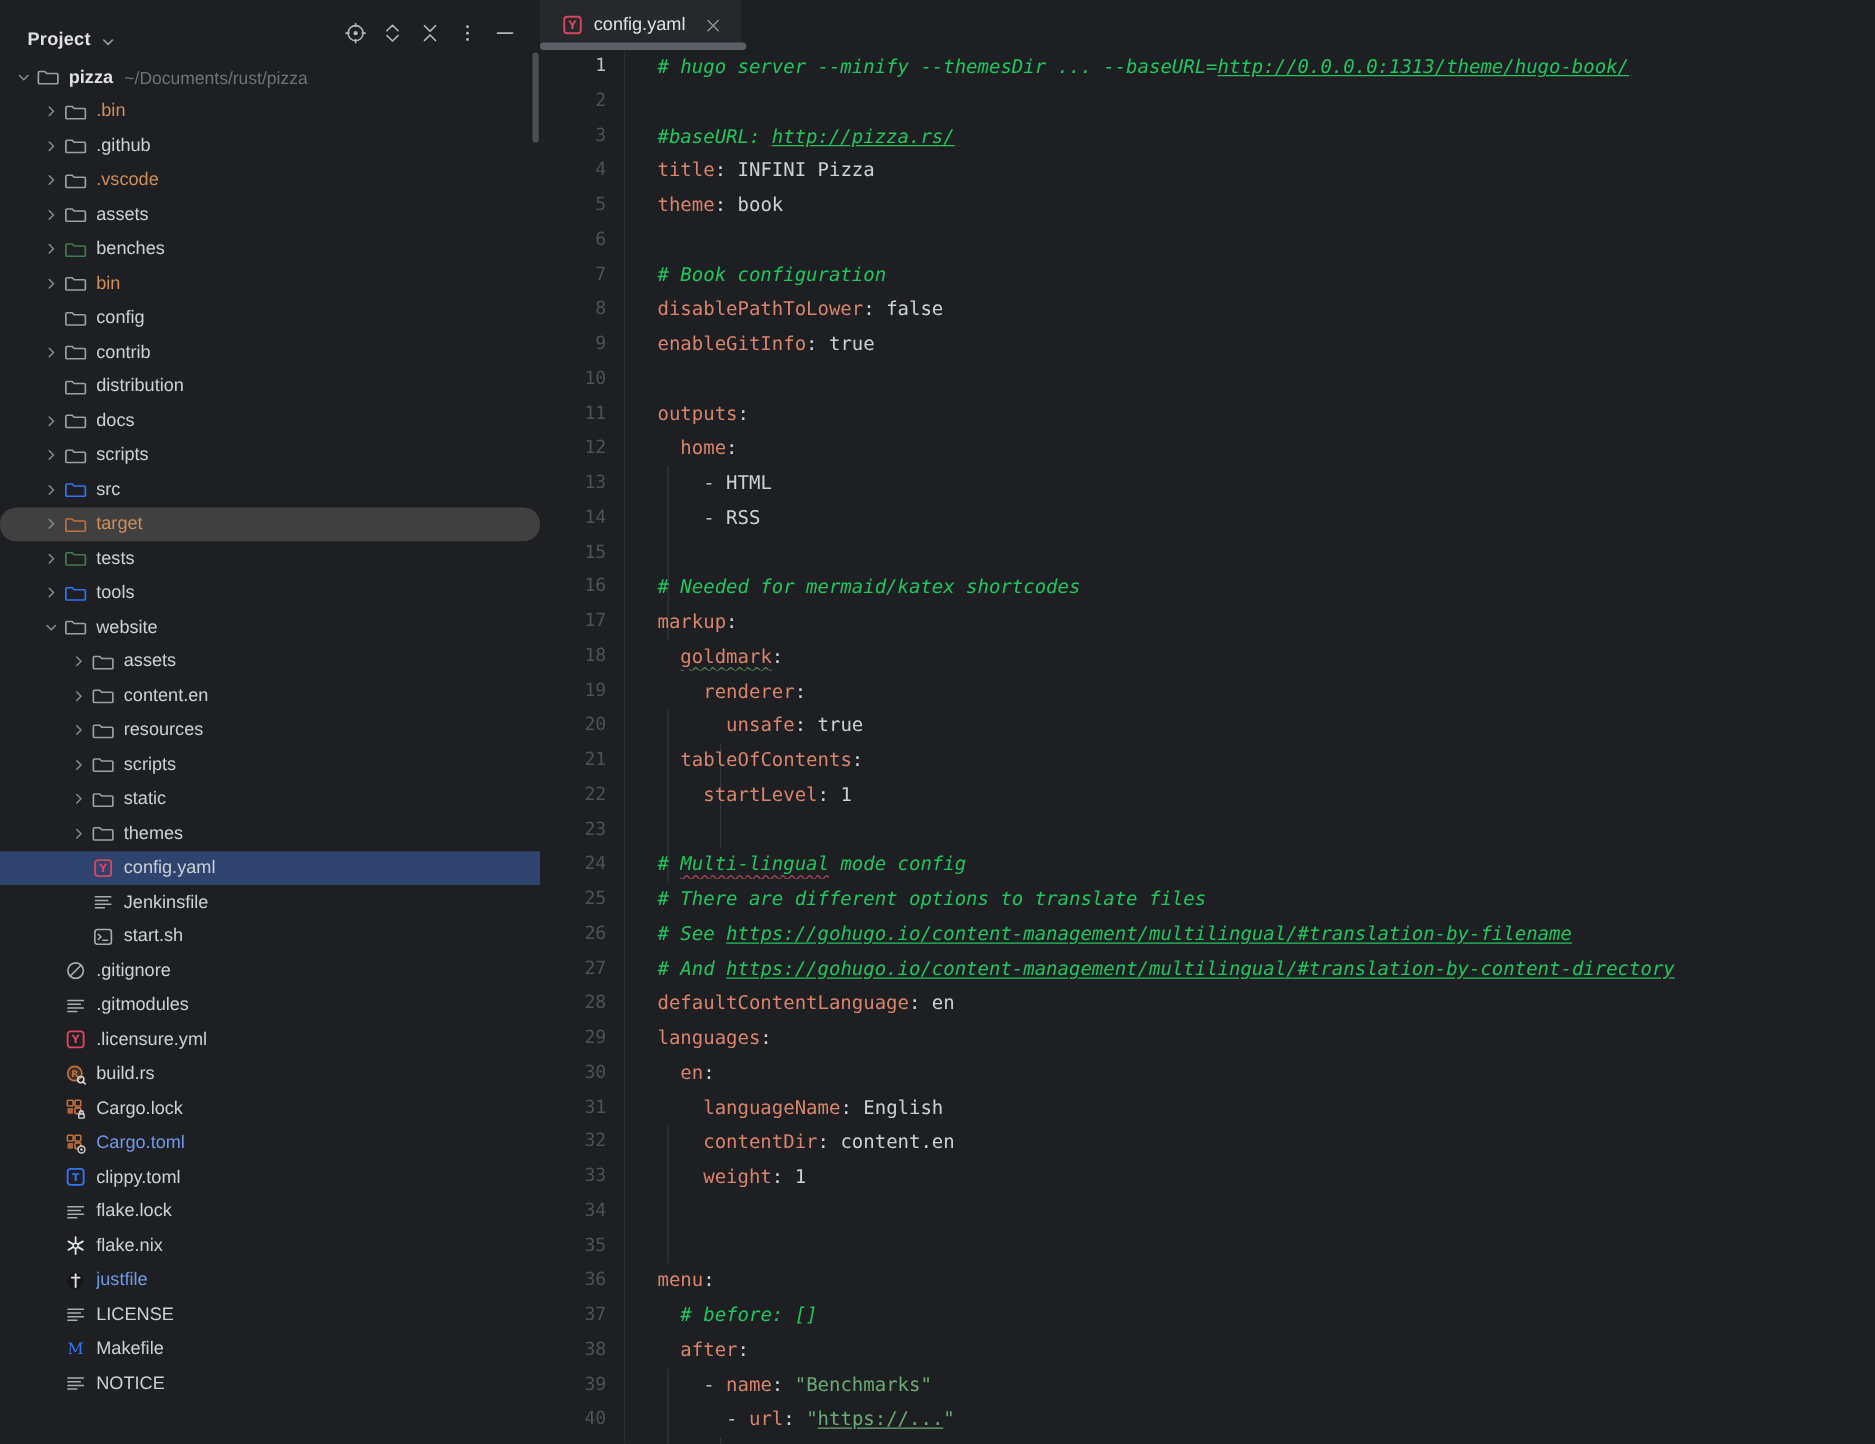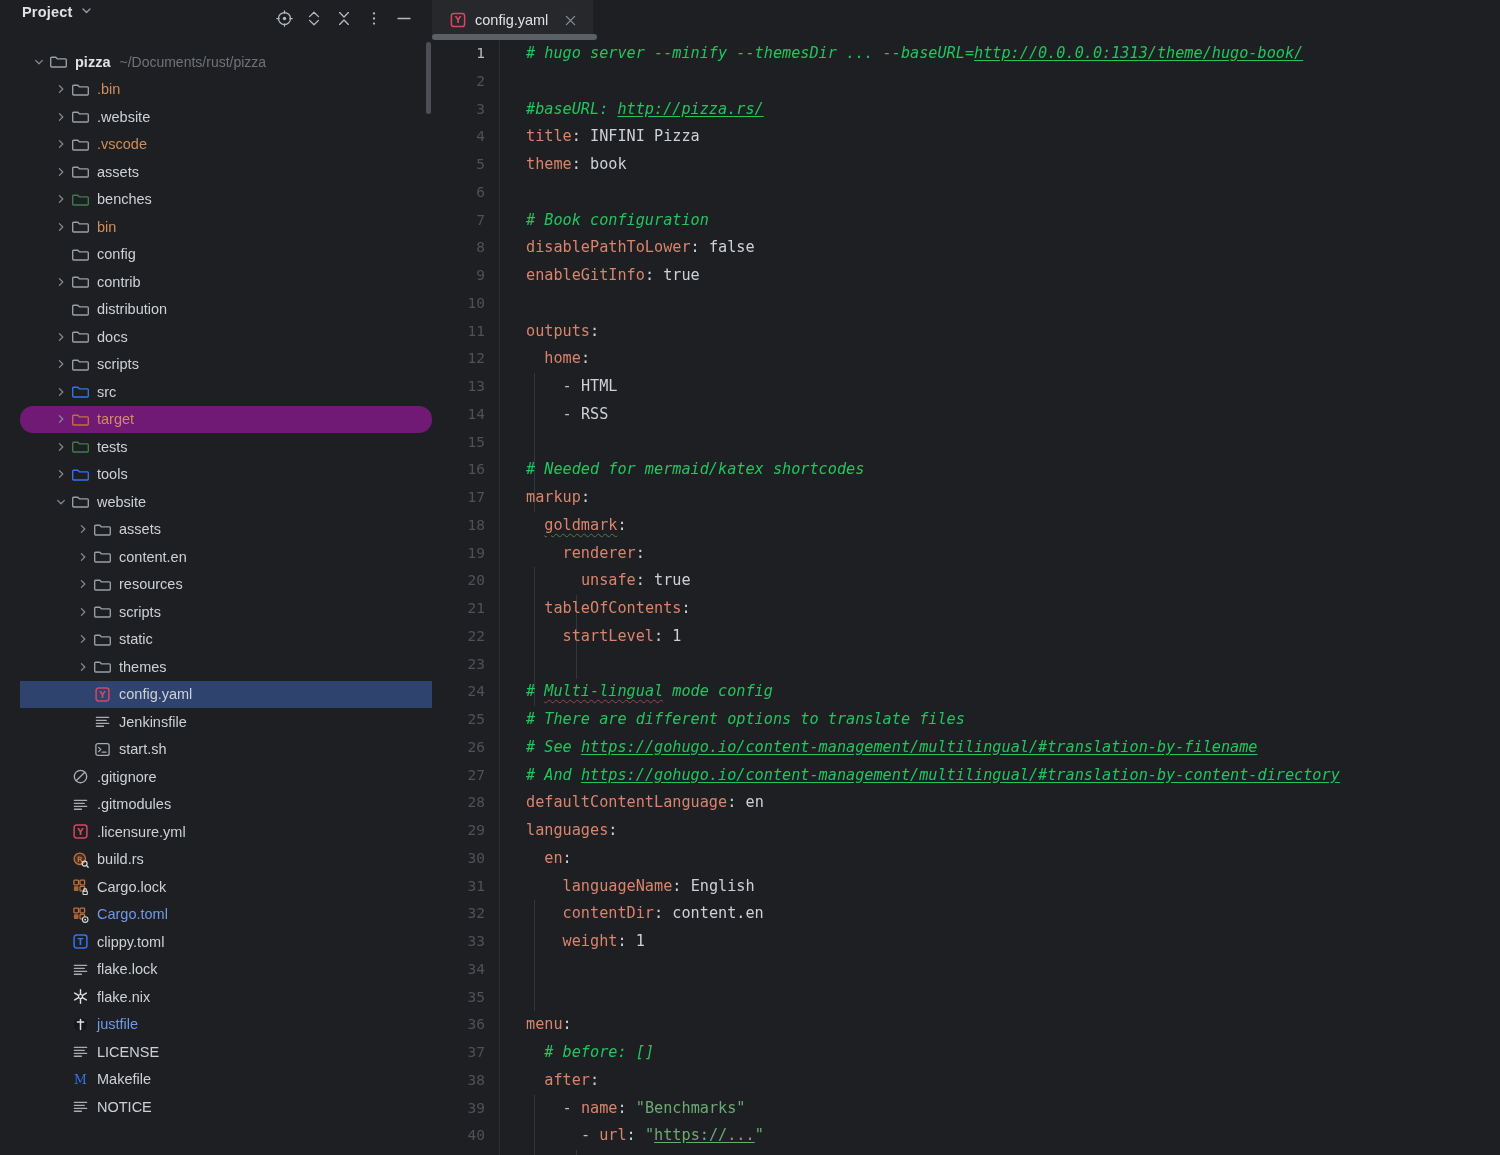--- a/index.html
+++ b/index.html
@@ -29,21 +29,21 @@
     display: flex;
     flex-direction: column;
     position: relative;
     flex: 0 0 432px;
   }
 
   #sidebar-header {
     height: 40px;
     flex: 0 0 40px;
     display: flex;
-    align-items: flex-start;
+    align-items: flex-end;
     padding: 4px 14px 0 22px;
     background: #1e1f22;
   }
 
   #panel-title {
     font-size: 14.5px;
     font-weight: bold;
     color: #dfe1e5;
     letter-spacing: .2px;
   }
@@ -71,36 +71,35 @@
     border-radius: 4px;
     color: #b4b8bf;
     cursor: pointer;
   }
 
   #tree {
     flex: 1 1 auto;
     overflow: hidden;
     padding-top: 8px;
     position: relative;
-    margin-left: 20px;
   }
 
   .row {
     height: 27.5px;
     display: flex;
     align-items: center;
     font-size: 14.5px;
     color: #cdd1d6;
     white-space: nowrap;
     cursor: pointer;
     padding-right: 8px;
     position: relative;
   }
   .row.selected { background: #2e436e; }
-  .row.hl-target { background: #701a75; border-radius: 13px; }
+  .row.hl-target { background: #404040; border-radius: 13px; }
 
   .twisty {
     width: 18px;
     min-width: 18px;
     display: flex;
     align-items: center;
     justify-content: center;
     color: #868a91;
   }
   .twisty.empty { visibility: hidden; }
@@ -359,21 +358,21 @@
           <span class="twisty">
             <svg width="12" height="12" viewBox="0 0 12 12">
               <path d="M4.4 2.6 L7.8 6 L4.4 9.4" fill="none" stroke="currentColor" stroke-width="1.25" stroke-linecap="round" stroke-linejoin="round"></path>
             </svg>
           </span>
           <span class="ficon">
             <svg width="17" height="17" viewBox="0 0 17 17">
               <path d="M1.6 4.2 h4.2 l1.5 1.6 h8.1 a0.9 0.9 0 0 1 0.9 0.9 v6.4 a0.9 0.9 0 0 1 -0.9 0.9 h-13.8 a0.9 0.9 0 0 1 -0.9 -0.9 v-8.0 a0.9 0.9 0 0 1 0.9 -0.9 z" fill="none" stroke="#9aa0a6" stroke-width="1.35" stroke-linejoin="round"></path>
             </svg>
           </span>
-          <span class="label">.website</span>
+          <span class="label">.github</span>
         </div>
         <div class="row d1">
           <span class="twisty">
             <svg width="12" height="12" viewBox="0 0 12 12">
               <path d="M4.4 2.6 L7.8 6 L4.4 9.4" fill="none" stroke="currentColor" stroke-width="1.25" stroke-linecap="round" stroke-linejoin="round"></path>
             </svg>
           </span>
           <span class="ficon">
             <svg width="17" height="17" viewBox="0 0 17 17">
               <path d="M1.6 4.2 h4.2 l1.5 1.6 h8.1 a0.9 0.9 0 0 1 0.9 0.9 v6.4 a0.9 0.9 0 0 1 -0.9 0.9 h-13.8 a0.9 0.9 0 0 1 -0.9 -0.9 v-8.0 a0.9 0.9 0 0 1 0.9 -0.9 z" fill="none" stroke="#9aa0a6" stroke-width="1.35" stroke-linejoin="round"></path>

